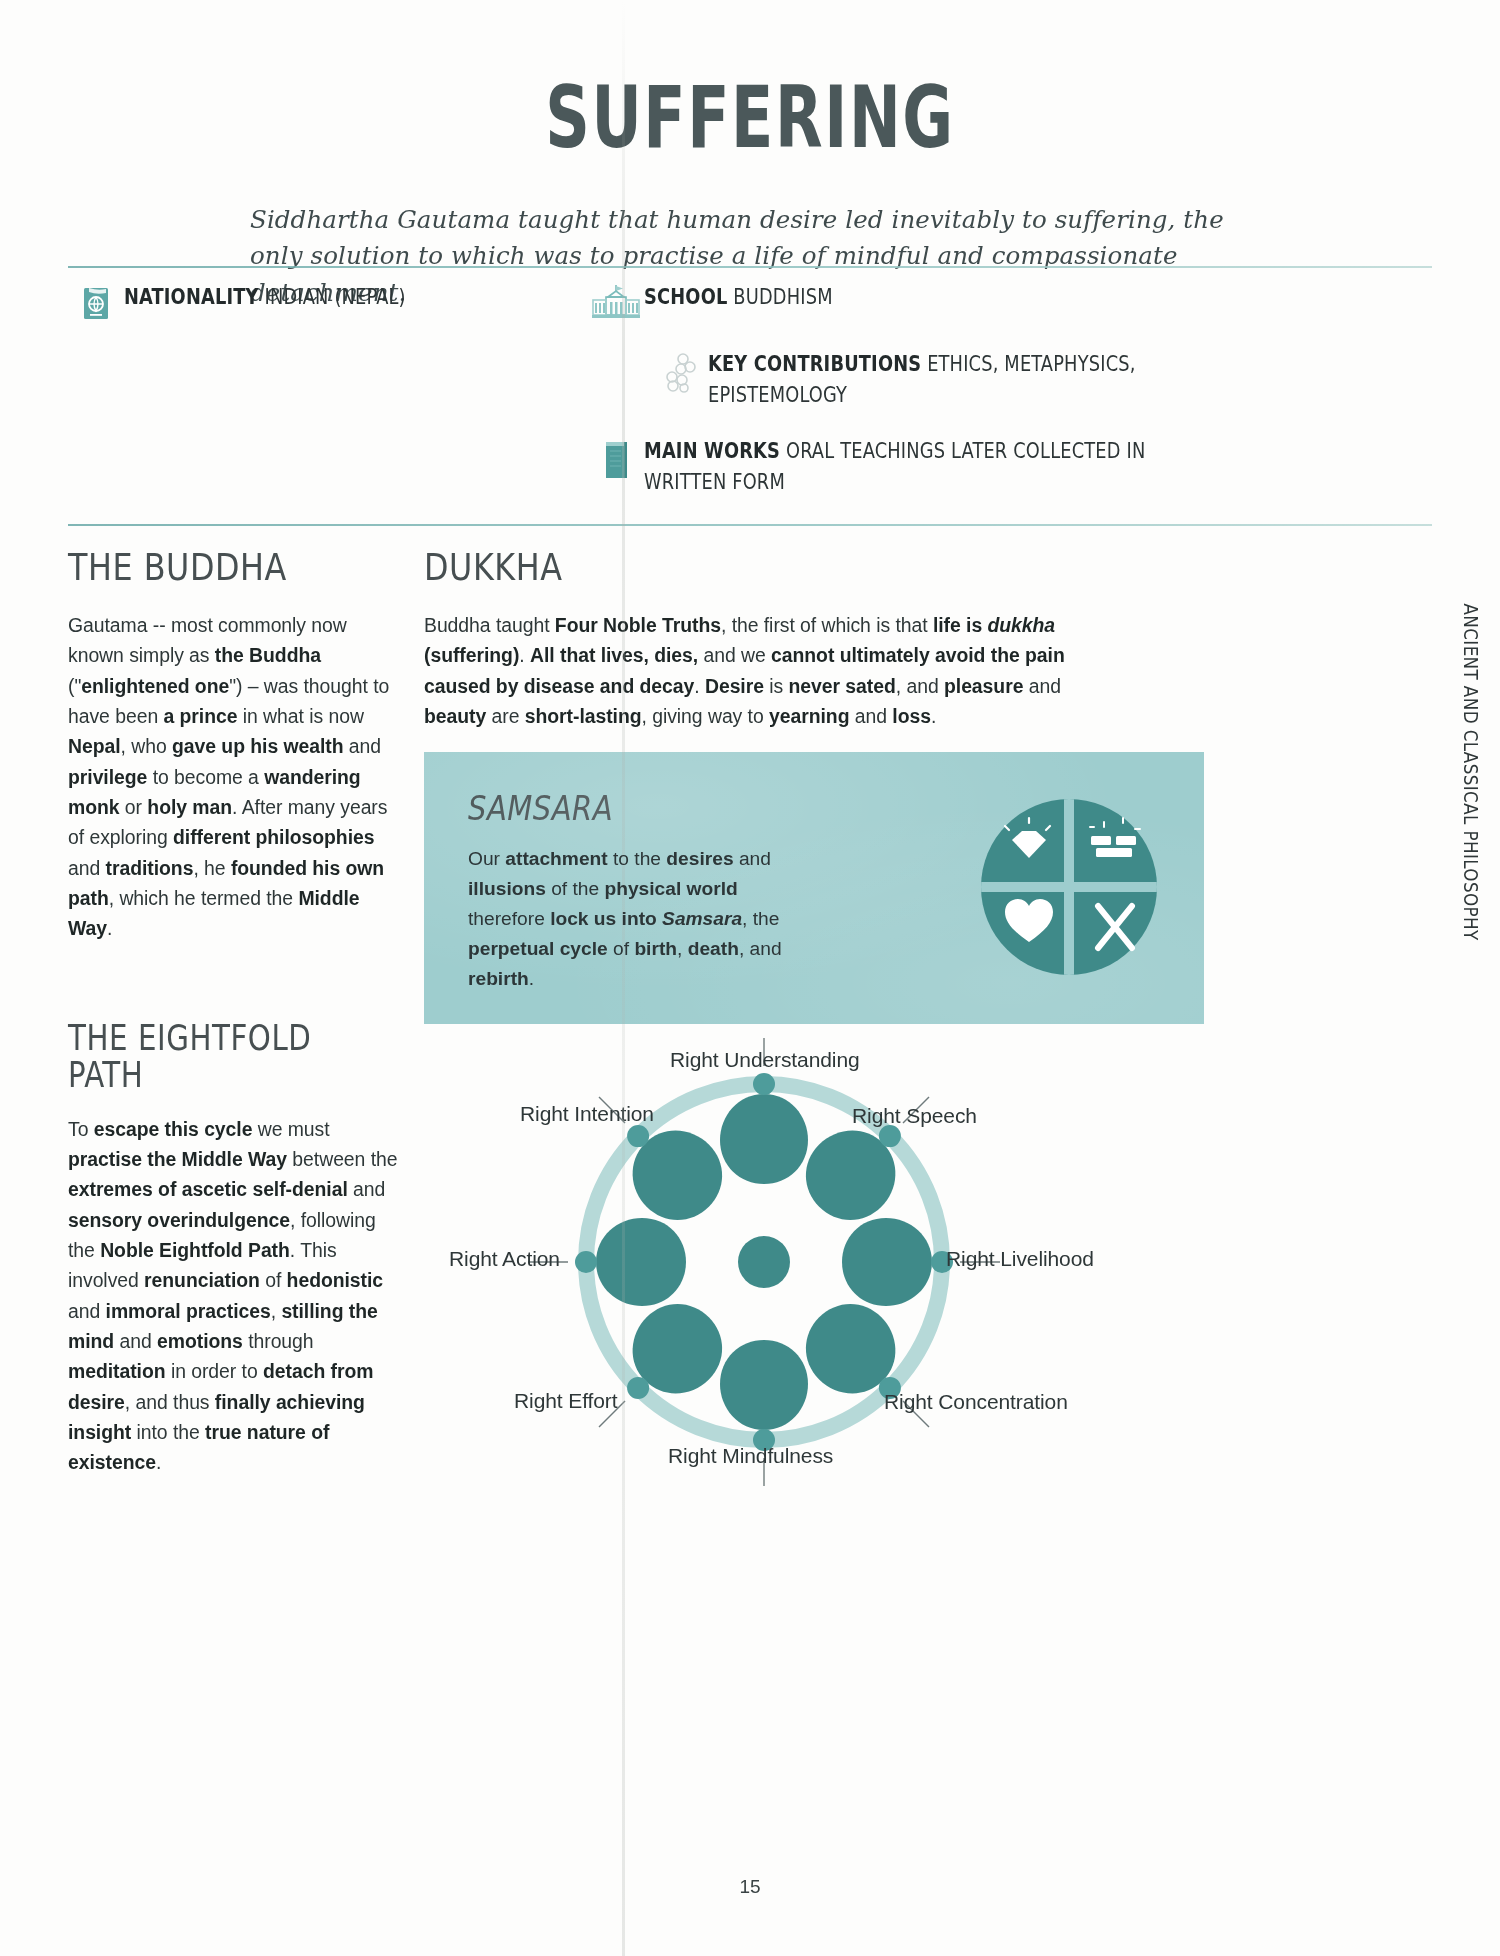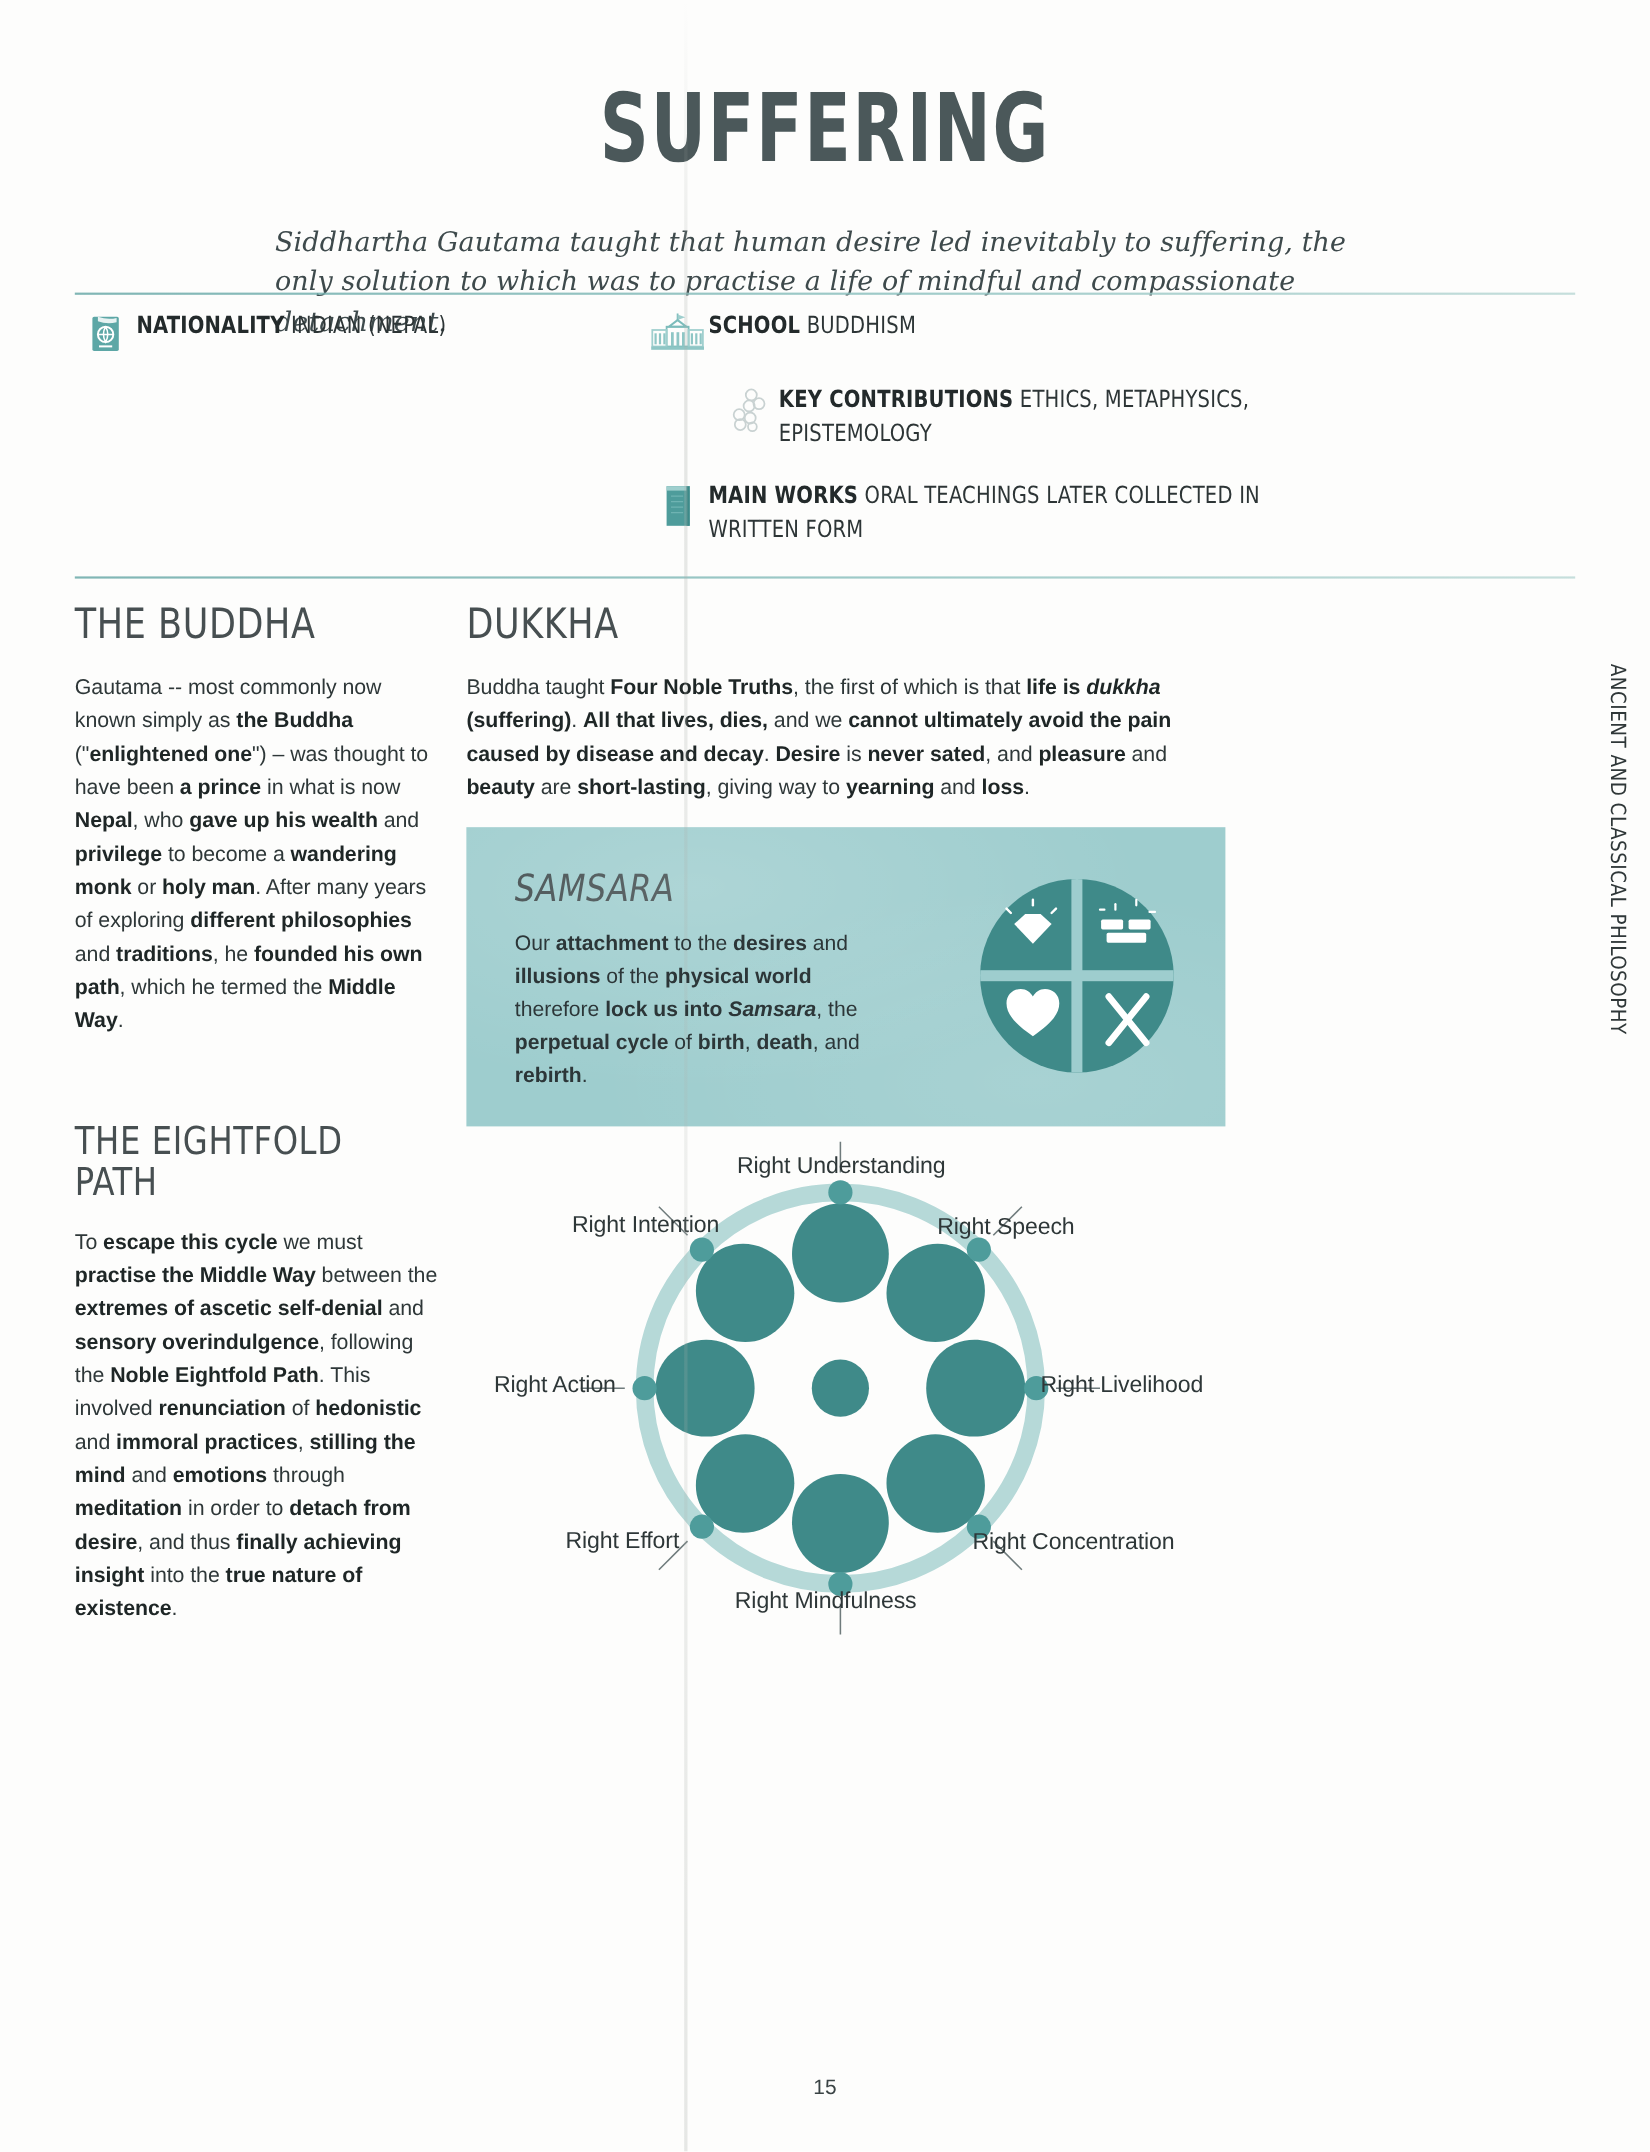--- a/index.html
+++ b/index.html
@@ -98,21 +98,21 @@
     letter-spacing: -.05px;
   }
   p.body b { font-weight: bold; color: #1e2626; }
   p.body i { font-style: italic; }
 
   .colL2 { position: absolute; left: 68px; top: 1020px; width: 330px; }
   .colL2 h2.sec { font-size: 35px; margin-bottom: 20px; }
 
   
   .samsara {
-    position: absolute; left: 424px; top: 752px; width: 690px; height: 272px;
+    position: absolute; left: 424px; top: 752px; width: 780px; height: 272px;
     background: #9ecdce;
     overflow: hidden;
   }
   .samsara::after {
     content: ""; position: absolute; inset: 0;
     background:
       radial-gradient(ellipse at 30% 20%, rgba(255,255,255,.16), transparent 60%),
       radial-gradient(ellipse at 75% 85%, rgba(255,255,255,.10), transparent 55%);
     pointer-events: none;
   }
@@ -144,21 +144,21 @@
   
   .sidehead {
     position: absolute; right: 18px; top: 600px;
     font-family: "DejaVu Sans Condensed", "Liberation Sans Narrow", "Liberation Sans", sans-serif;
     font-size: 19px; letter-spacing: .4px; color: #2f3738;
     writing-mode: vertical-rl;
     transform: scaleY(.98);
   }
 
   .pagenum {
-    position: absolute; left: 0; right: 0; bottom: 46px;
+    position: absolute; left: 0; right: 0; bottom: 58px;
     text-align: center; font-size: 19px; color: #3a4344;
   }
 </style>
 </head>
 <body>
 
 <div class="page">
 
   <h1 class="title">SUFFERING</h1>
   <p class="subtitle">Siddhartha Gautama taught that human desire led inevitably to suffering, the only solution to which was to practise a life of mindful and compassionate detachment.</p>

